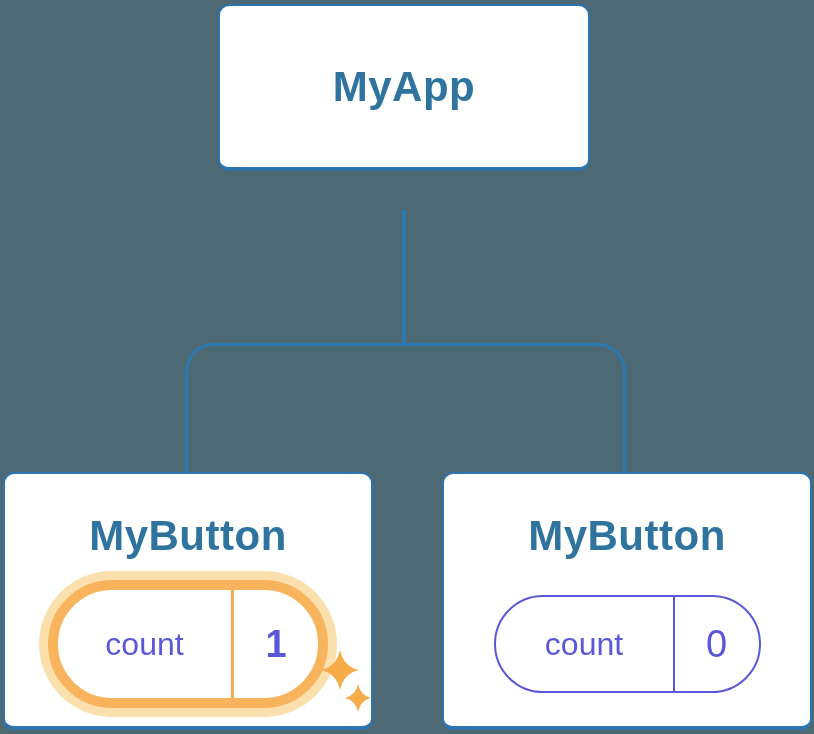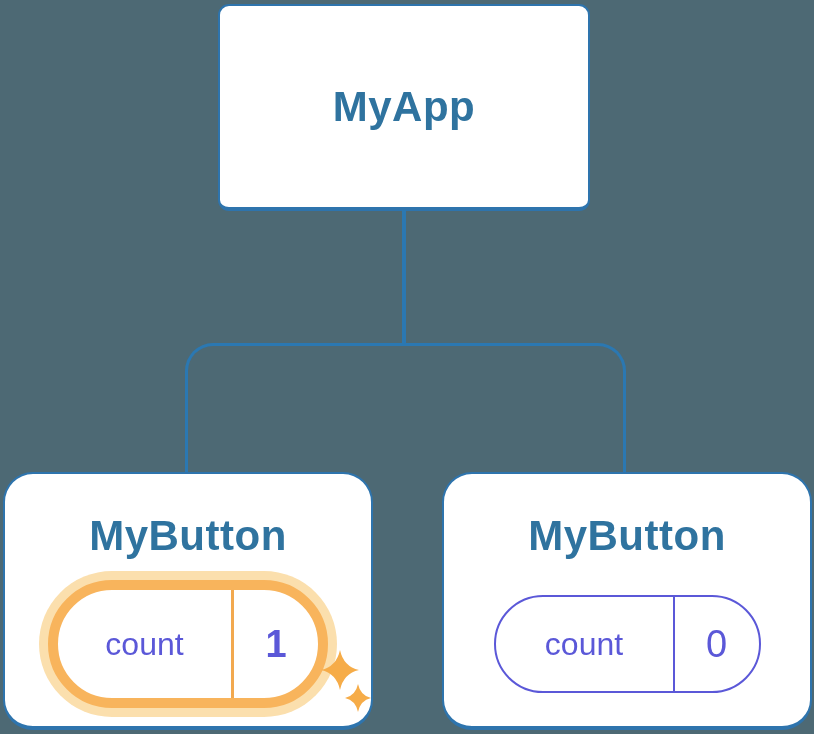--- a/index.html
+++ b/index.html
@@ -28,29 +28,28 @@
   }
   .card {
     position: absolute;
     background: var(--card-bg, #fff);
     border: 2.5px solid var(--card-border, #2E74AD);
     border-bottom-width: 4.5px;
     border-radius: 11px;
   }
   .card-app {
     left: 218px; top: 4px;
-    width: 372px; height: 207px;
+    width: 372px; height: 167px;
     display: flex; align-items: center; justify-content: center;
   }
   .card-child {
     width: 370px; height: 258px;
     top: 472px;
     display: flex; flex-direction: column; align-items: center;
     padding-top: 38px;
-    border-radius: 30px;
   }
   .card-child-left  { left: 3px; }
   .card-child-right { left: 442px; }
 
   .node-title {
     font-size: 42px;
     font-weight: 700;
     letter-spacing: 0.5px;
     color: var(--title, #2F739F);
     line-height: 48px;

